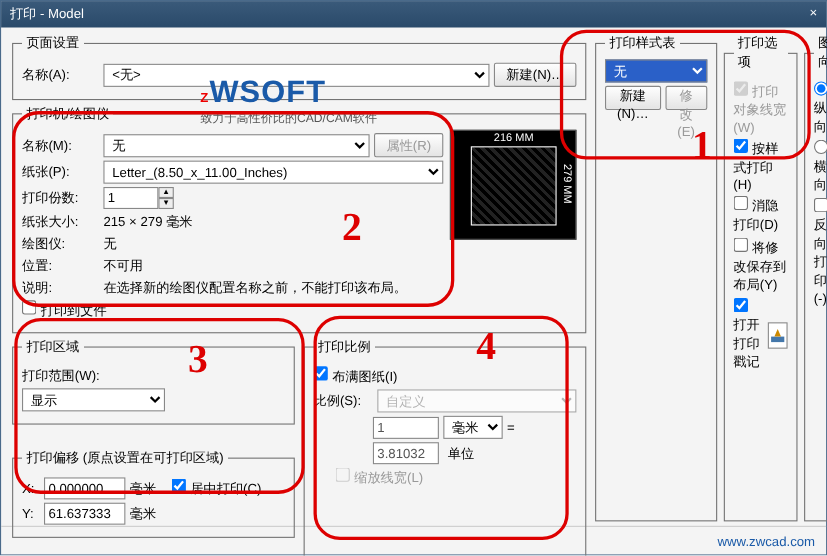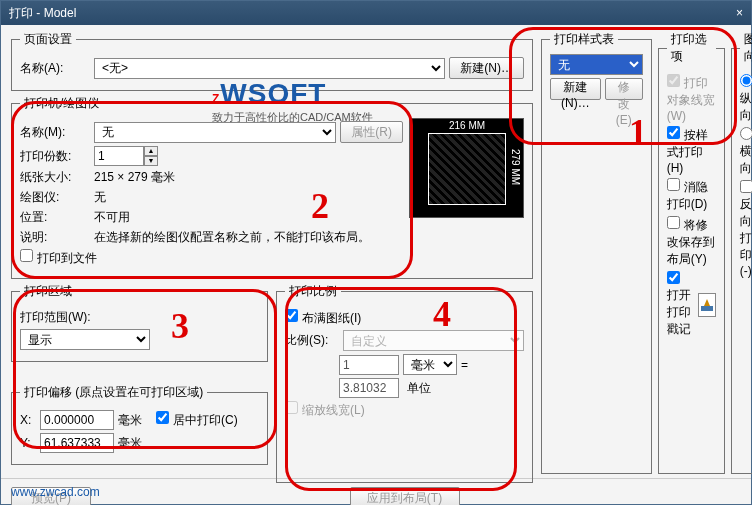--- a/index.html
+++ b/index.html
@@ -1,47 +1,47 @@
 <!DOCTYPE html>
 <html><head>
 <meta charset="utf-8">
 <style>
 * { box-sizing: border-box; margin: 0; padding: 0; font-family: "Microsoft YaHei", SimSun, Arial, sans-serif; font-size: 12px; }
 body { background: #fff; }
 .window { width: 752px; height: 505px; border: 1px solid #4a6a8a; background: #f4f4f4; position: relative; }
-.titlebar { height: 24px; background: linear-gradient(#3a5a7a,#2a4a6a); color: #fff; padding: 3px 8px; display: flex; justify-content: space-between; align-items: center; }
+.titlebar { height: 24px; background: linear-gradient(#3a5a7a,#2a4a6a); color: #fff; padding: 3px 8px; display: flex; justify-content: space-between; align-items: flex-start; }
 .titlebar .close { color: #fff; cursor: pointer; }
 .content { padding: 6px 10px 4px 10px; display: flex; gap: 8px; height: calc(100% - 50px); }
 .left { flex: 1; display: flex; flex-direction: column; gap: 4px; }
 .right { width: 200px; display: flex; flex-direction: row; gap: 6px; }
 fieldset { border: 1px solid #737373; padding: 6px 8px 8px 8px; position: relative; }
 legend { padding: 0 4px; }
 .row { display: flex; align-items: center; gap: 4px; margin: 3px 0; }
 .label { width: 70px; }
 select, input[type=text] { border: 1px solid #888; background: #fff; height: 20px; padding: 1px 3px; }
 select { height: 21px; }
 .btn { border: 1px solid #888; background: linear-gradient(#fefefe,#e4e4e4); height: 22px; padding: 0 10px; cursor: pointer; border-radius: 2px; }
 .btn:disabled { color: #999; }
 input[type=checkbox] { margin-right: 4px; }
-.logo { position: absolute; left: 170px; top: 30px; pointer-events: none; margin-left: 30px; }
+.logo { position: absolute; left: 170px; top: 20px; pointer-events: none; }
 .logo .brand { font-size: 28px; font-weight: bold; color: #1a5aa8; letter-spacing: 1px; }
 .logo .brand .z { color: #e00; }
 .logo .sub { font-size: 11px; color: #555; }
 .preview { width: 115px; height: 100px; background: #000; border: 1px solid #555; margin-left: auto; position: relative; color: #fff; }
 .preview .paper { position: absolute; left: 18px; top: 14px; width: 78px; height: 72px; border: 1px solid #fff; background: repeating-linear-gradient(45deg,#222,#222 3px,#000 3px,#000 6px); }
 .preview .dimw { position: absolute; top: 1px; left: 20px; width: 74px; text-align: center; font-size: 10px; }
 .preview .dimh { position: absolute; right: 2px; top: 30px; writing-mode: vertical-rl; font-size: 10px; }
 .spinner { display: inline-flex; }
 .spinner input { width: 50px; }
 .spinner .arrows { display: flex; flex-direction: column; }
 .spinner .arrows span { width: 14px; height: 10px; border: 1px solid #888; font-size: 7px; line-height: 7px; text-align: center; background: #eee; cursor: pointer; }
 .highlight { background: #2a60c8; color: #fff; }
 .icon-orient { width: 28px; height: 28px; border: 1px solid #aaa; background: #fff; display: inline-flex; align-items: center; justify-content: center; font-size: 16px; font-weight: bold; }
 .stamp-btn { width: 28px; height: 24px; border: 1px solid #888; background: #fff; display: inline-flex; align-items: center; justify-content: center; }
-.footer { height: 26px; display: flex; justify-content: flex-start; align-items: center; padding: 0 10px; border-top: 1px solid #ccc; }
+.footer { height: 26px; display: flex; justify-content: flex-end; align-items: center; padding: 0 10px; border-top: 1px solid #ccc; }
 .footer .url { color: #1a5aa8; }
 .annot { position: absolute; pointer-events: none; }
 .annot.red-box { border: 3px solid #d00; border-radius: 24px; }
 .annot.num { color: #d00; font-size: 36px; font-weight: bold; font-family: "Comic Sans MS", cursive; }
 .twocol { display: flex; gap: 8px; }
 .disabled-text { color: #999; }
 </style>
 </head>
 <body>
 
@@ -70,20 +70,24 @@
       <fieldset>
         <legend>打印机/绘图仪</legend>
         <div style="display:flex; gap:6px;">
           <div style="flex:1">
             <div class="row">
               <span class="label">名称(M):</span>
               <select style="flex:1"><option>无</option></select>
               <button class="btn" disabled="">属性(R)</button>
             </div>
             <div class="row">
+              <span class="label">纸张(P):</span>
+              <select style="flex:1"><option>Letter_(8.50_x_11.00_Inches)</option></select>
+            </div>
+            <div class="row">
               <span class="label">打印份数:</span>
               <span class="spinner">
                 <input type="text" value="1" style="">
                 <span class="arrows">
                     <span>▲</span>
                     <span>▼</span>
                   </span>
               </span>
             </div>
             <div class="row">
@@ -155,21 +159,21 @@
             </div>
             <div class="row" style="padding-left:54px">
               <input type="text" style="width: 60px;" disabled="" value="1">
               <select style="width:54px"><option>毫米</option></select>
               <span>=</span>
             </div>
             <div class="row" style="padding-left:54px">
               <input type="text" style="width: 60px;" disabled="" value="3.81032">
               <span style="width:54px;padding-left:4px">单位</span>
             </div>
-            <div class="row" style="padding-left:0">
+            <div class="row" style="padding-left:20px">
                 <label class="disabled-text"><input type="checkbox" disabled="" style=""><span>缩放线宽(L)</span></label>
               </div>
           </fieldset>
           <button class="btn" style="width:110px;align-self:center" disabled="">应用到布局(T)</button>
         </div>
       </div>
     </div>
 
     <div class="right">
 

